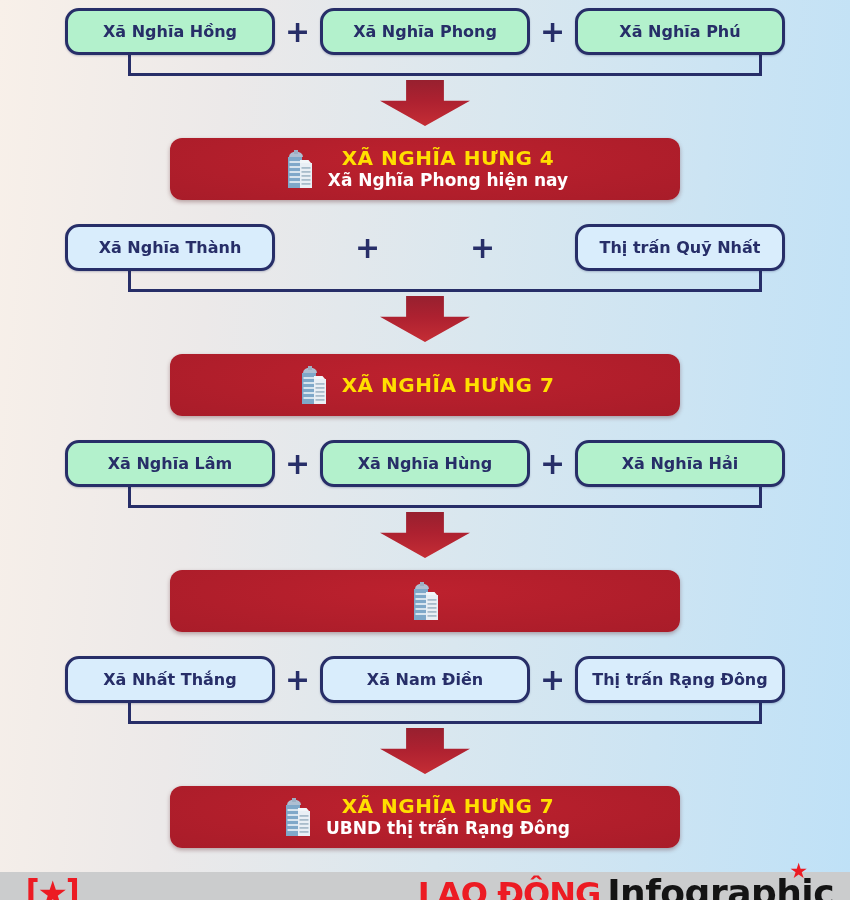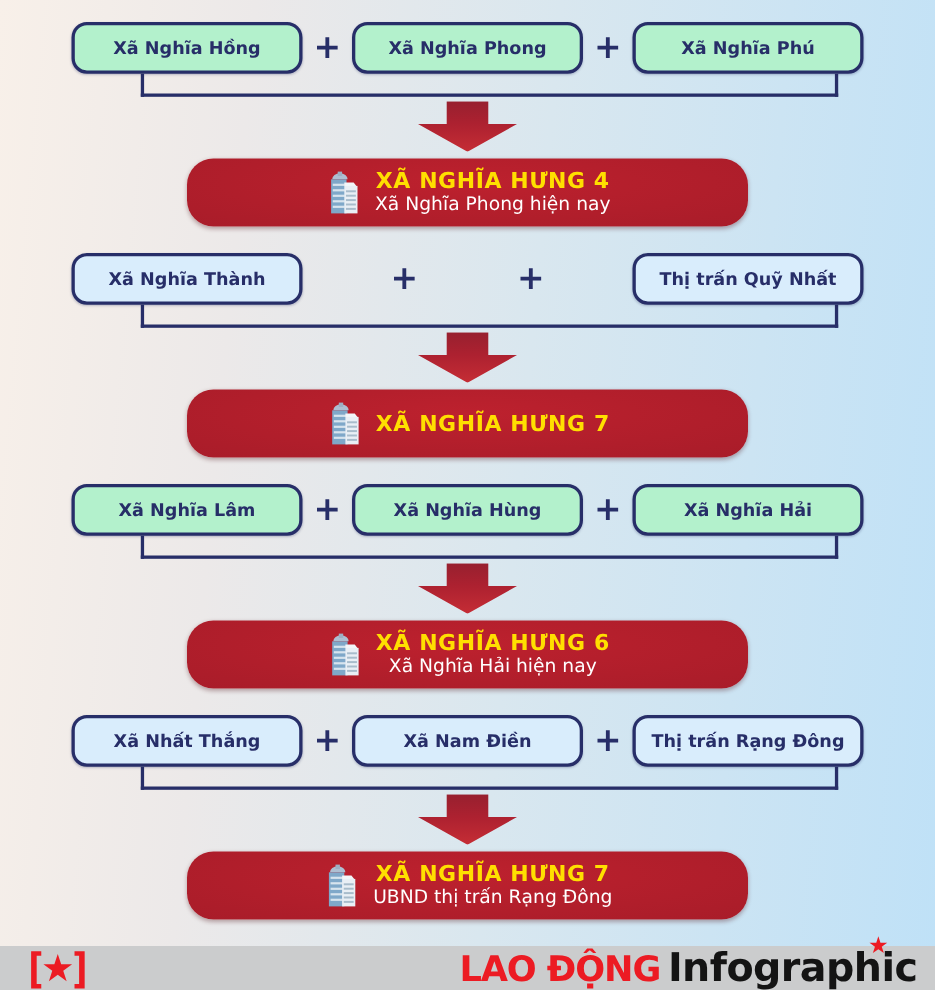--- a/index.html
+++ b/index.html
@@ -4,21 +4,21 @@
 <style>
   * { margin:0; padding:0; box-sizing:border-box; }
   html,body { width:850px; height:900px; }
   body { font-family:"DejaVu Sans","Liberation Sans",sans-serif; }
 
   .page {
     width:850px; height:900px;
     background:linear-gradient(95deg,#f8f0e9 0%,#ece9e9 25%,#d9e7ef 55%,#bfe1f7 100%);
     display:flex; flex-direction:column; overflow:hidden;
   }
-  .content { flex:1; padding-top:20px; }
+  .content { flex:1; padding-top:8px; }
 
   
   .group { margin-bottom:24px; }
 
   .row {
     width:720px; margin:0 auto; height:47px;
     display:flex; align-items:center; justify-content:space-between;
   }
   .box {
     width:210px; height:47px;
@@ -36,29 +36,29 @@
     border-left:3px solid #272e68; border-right:3px solid #272e68; border-bottom:3px solid #272e68;
   }
 
   .arrow {
     width:90px; height:46px; margin:4px auto 6px;
     background:linear-gradient(180deg,#97202f 0%,#ad2130 45%,#c52d35 100%);
     clip-path:polygon(29% 0, 71% 0, 71% 45%, 100% 45%, 50% 100%, 0 45%, 29% 45%);
   }
 
   .banner {
-    width:510px; height:62px; margin:0 auto;
-    border-radius:24px;
+    width:510px; height:62px; margin:12px auto;
+    border-radius:12px;
     background:radial-gradient(130% 170% at 50% 35%, #bd212e 0%, #a81c29 55%, #8e1822 100%);
     display:flex; align-items:center; justify-content:center; gap:12px;
     box-shadow:0 2px 4px rgba(80,20,25,.35);
   }
   .banner-text { text-align:center; }
   .banner-title { color:#ffdf00; font-weight:bold; font-size:20px; letter-spacing:.5px; line-height:1.15; }
-  .banner-subtitle { color:#ffffff; font-weight:normal; font-size:17px; line-height:1.2; }
+  .banner-subtitle { color:#ffffff; font-weight:bold; font-size:17px; line-height:1.2; }
 
   .building { display:flex; align-items:center; }
 
   
   .footer {
     height:52px; background:#cbcccd;
     display:flex; align-items:center; justify-content:space-between;
     padding:0 16px 0 24px;
   }
   .logo { display:flex; align-items:center; color:#ec1b23; }
@@ -188,24 +188,20 @@
           <rect x="7.5" y="32" width="11" height="2" fill="#d7e4ee"></rect>
           <path d="M18 14 h11 l-2.5 -3 h-8.5 Z" fill="#f2f6f9"></path>
           <rect x="18" y="14" width="12" height="25" fill="#e9eff5"></rect>
           <rect x="19.5" y="18" width="9" height="1.8" fill="#a8bccb"></rect>
           <rect x="19.5" y="22" width="9" height="1.8" fill="#a8bccb"></rect>
           <rect x="19.5" y="26" width="9" height="1.8" fill="#a8bccb"></rect>
           <rect x="19.5" y="30" width="9" height="1.8" fill="#a8bccb"></rect>
           <rect x="19.5" y="34" width="9" height="1.8" fill="#a8bccb"></rect>
         </svg>
       </span>
-      <div class="banner-text">
-        <div class="banner-title">XÃ NGHĨA HƯNG 6</div>
-        <div class="banner-subtitle">Xã Nghĩa Hải hiện nay</div>
-      </div>
     </div>
   </section>
 
   <section class="group blue">
     <div class="row">
       <div class="box">
         <span>Xã Nhất Thắng</span>
       </div>
       <div class="plus">+</div>
       <div class="box">

